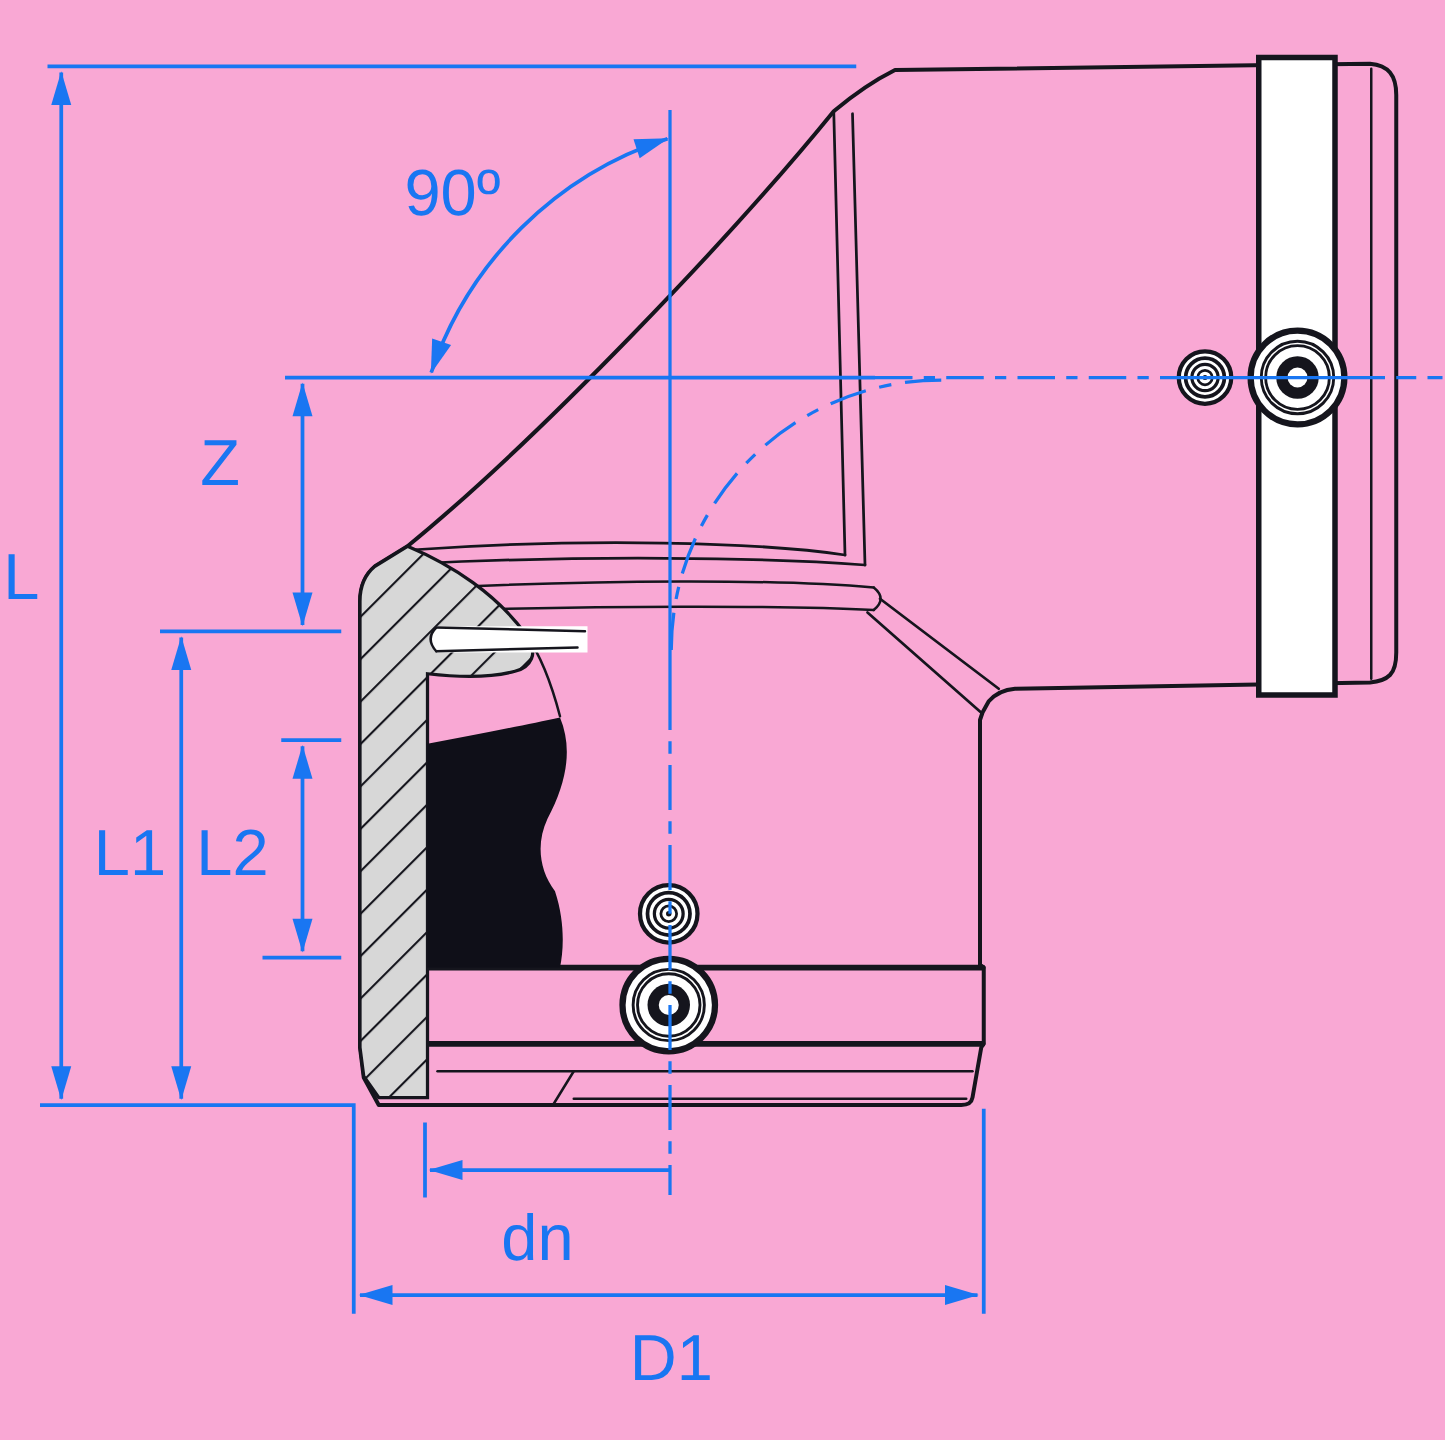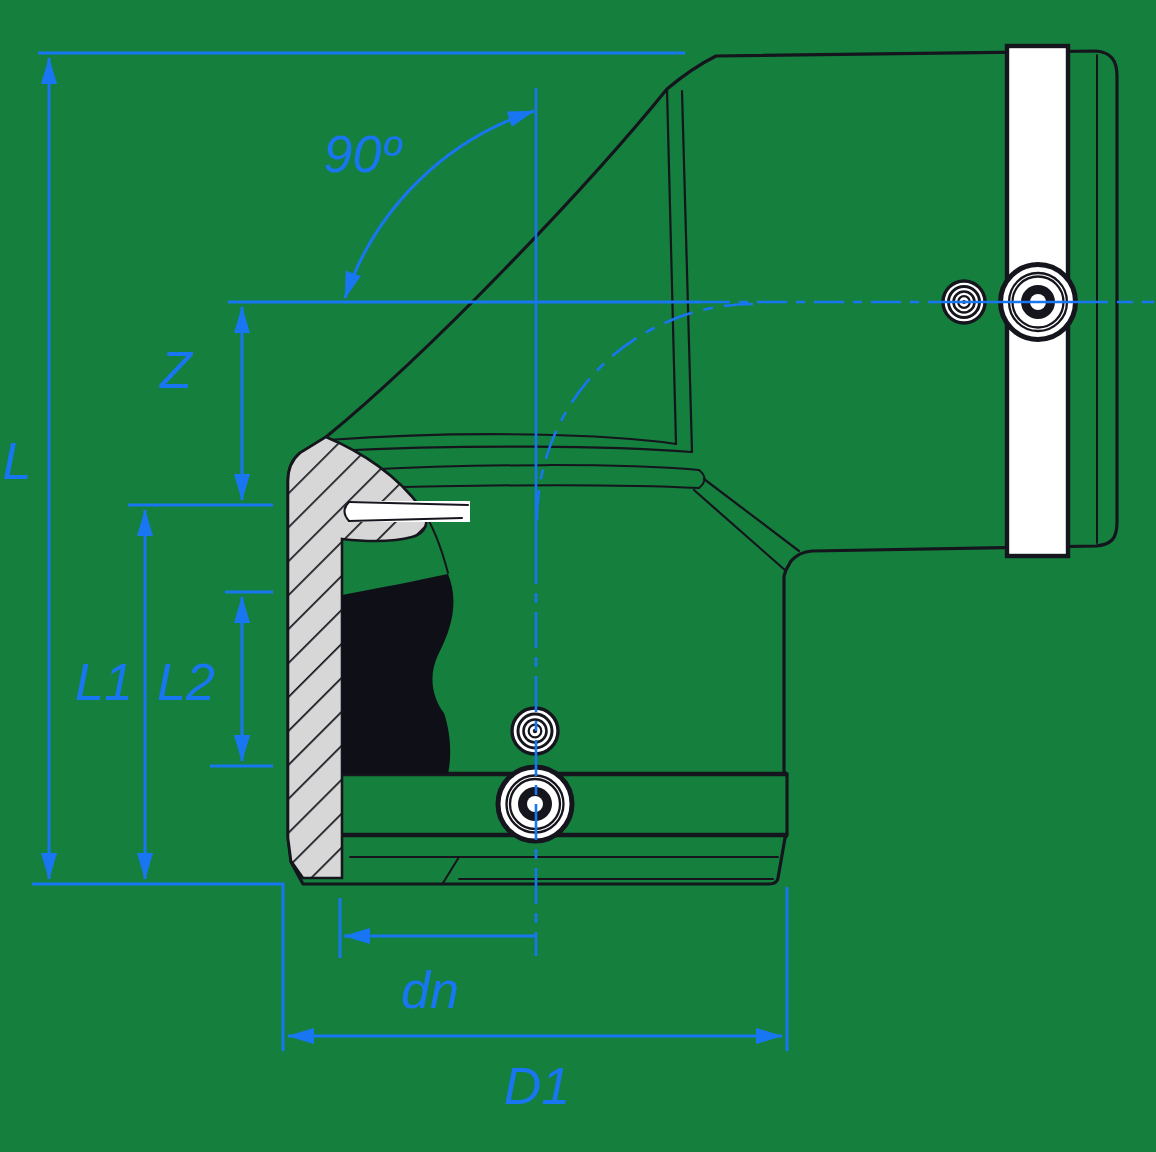--- a/index.html
+++ b/index.html
@@ -1,16 +1,16 @@
 <!DOCTYPE html>
 <html><head>
 <meta charset="utf-8">
 <style>
   html,body{margin:0;padding:0;background:#ffffff;}
-  .stage{position:relative;width:1156px;height:1152px;background:#15803d;overflow:hidden;font-style:italic;}
+  .stage{position:relative;width:1156px;height:1152px;background:#f9a8d4;overflow:hidden;}
   svg{display:block;}
   
   .k  {stroke:#15151D;fill:none;stroke-linecap:round;stroke-linejoin:round;}
   .outline{stroke-width:3.2;}
   .thin{stroke-width:2;}
   .crease{stroke-width:2.2;}
   .band{stroke-width:4.6;}
   
   .b {stroke:#1976F2;fill:none;stroke-linecap:butt;}
   .dim{stroke-width:3;}

